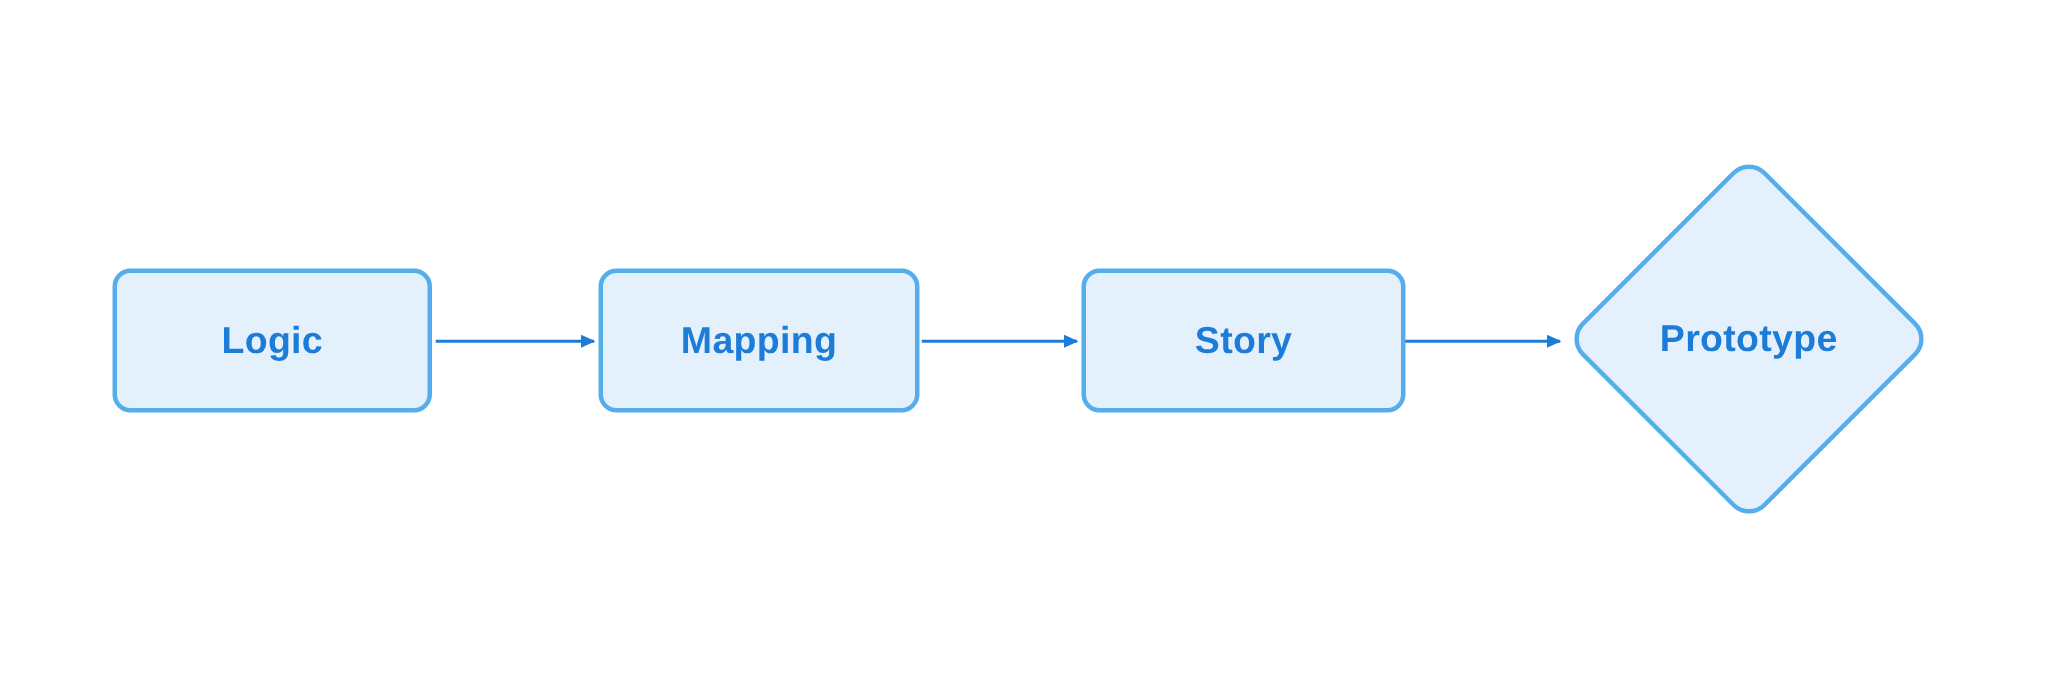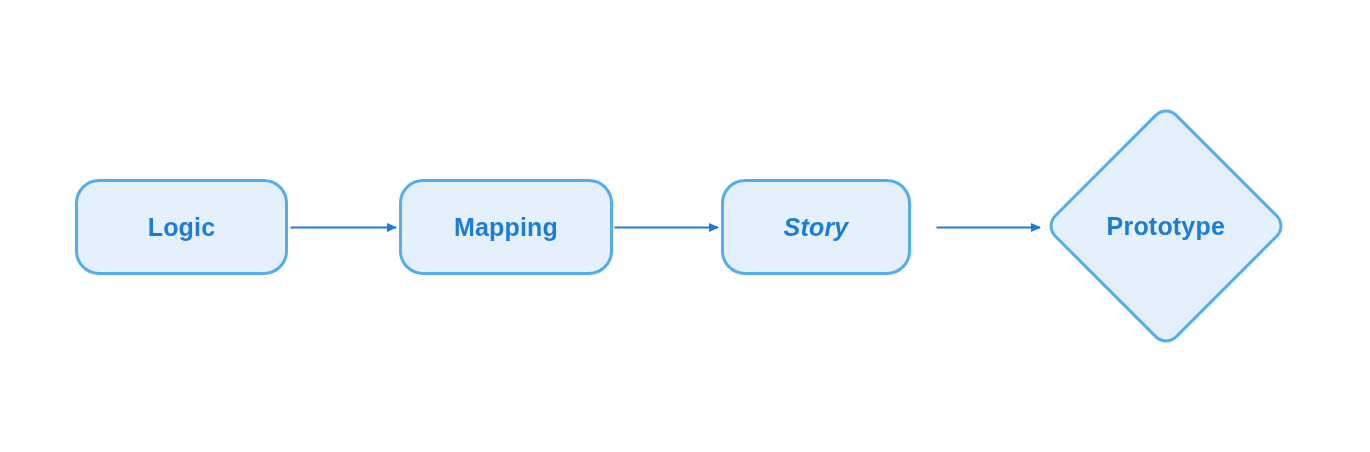--- a/index.html
+++ b/index.html
@@ -28,32 +28,32 @@
     background: var(--node-fill);
     border: 3px solid var(--node-border);
     display: flex;
     align-items: center;
     justify-content: center;
   }
   .node-rect {
     width: 213px;
     height: 96px;
     top: 179px;
-    border-radius: 24px;
+    border-radius: 12px;
   }
   .node-label {
     color: var(--label-text);
     font-weight: bold;
     font-size: 25px;
     letter-spacing: 0.2px;
     white-space: nowrap;
   }
   #node-logic   { left: 75px; }
   #node-mapping { left: 399px; width: 214px; text-align: center; }
-  #node-story   { left: 721px; width: 190px; font-style: italic; }
+  #node-story   { left: 721px; width: 216px; }
   #node-prototype {
     left: 1079px;
     top: 139px;
     width: 174px;
     height: 174px;
     border-radius: 16px;
     transform: rotate(45deg);
   }
   #node-prototype .node-label {
     transform: rotate(-45deg);

